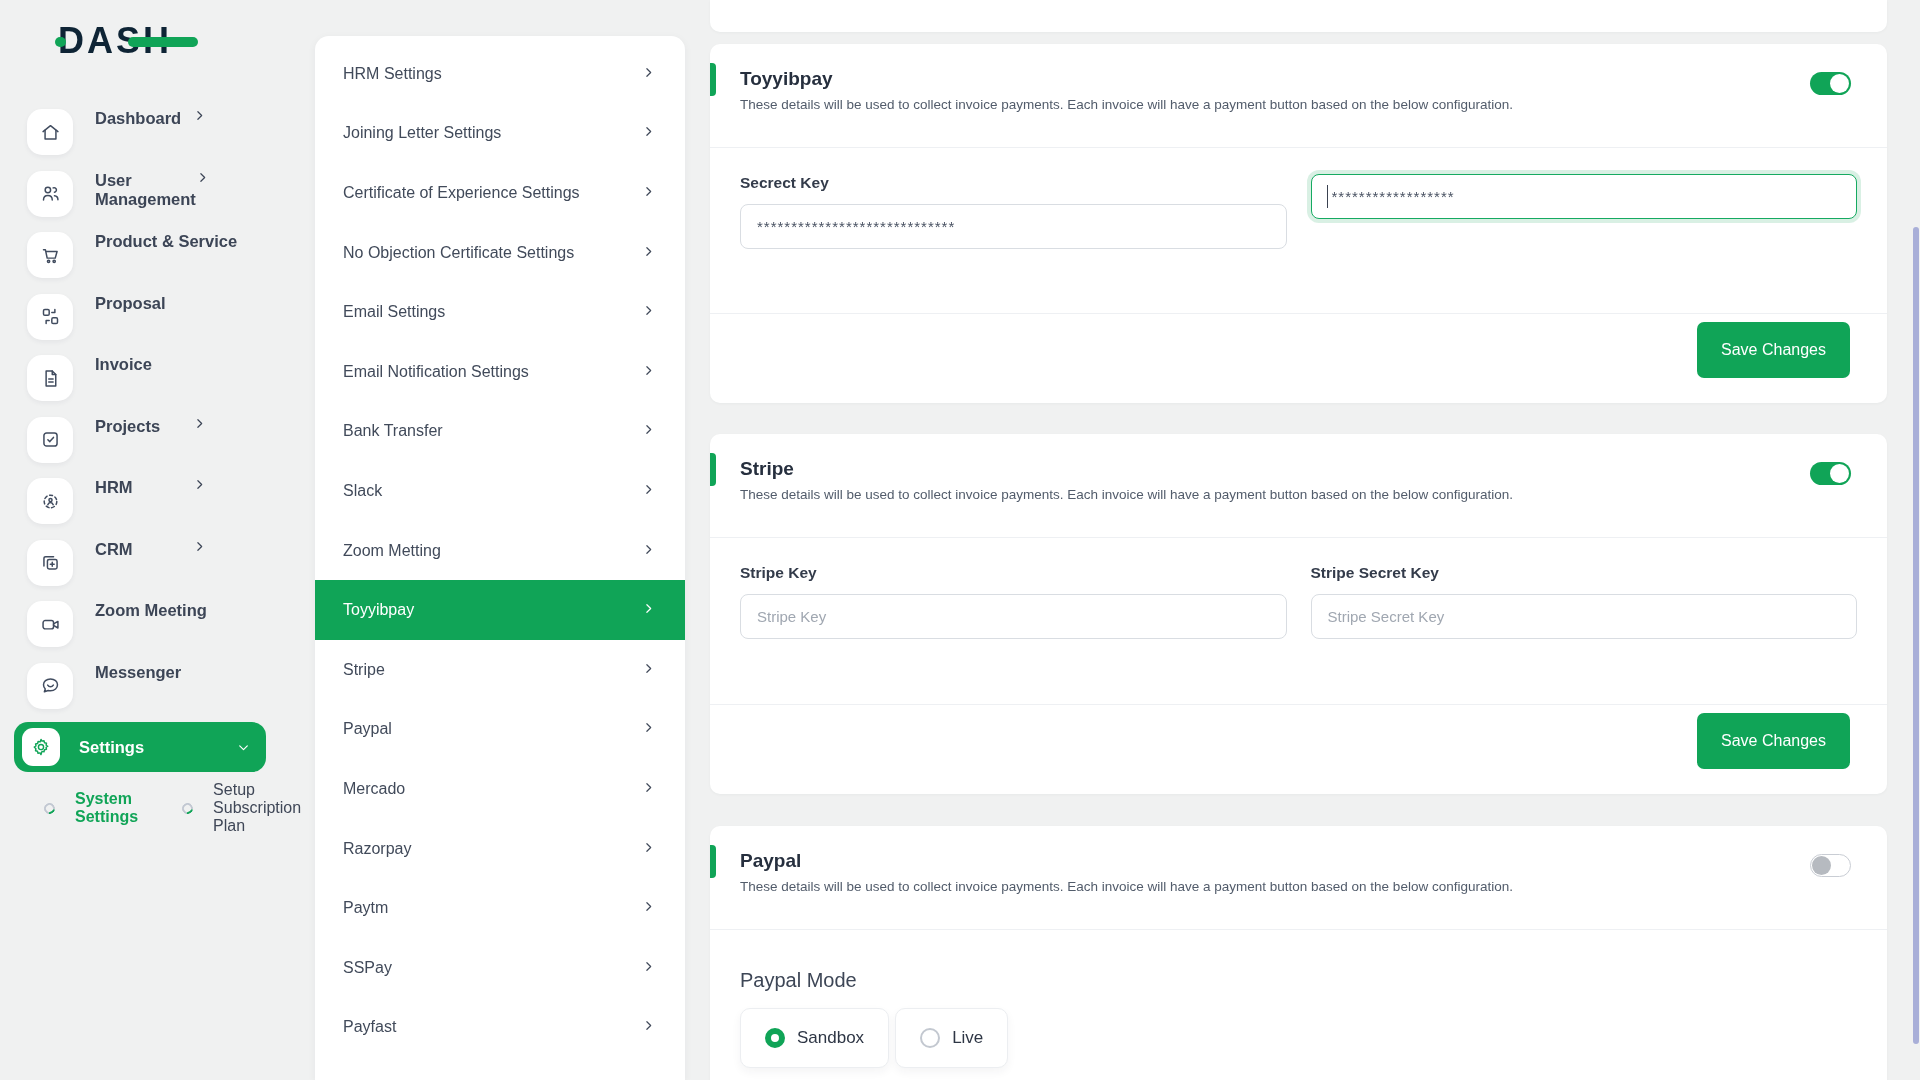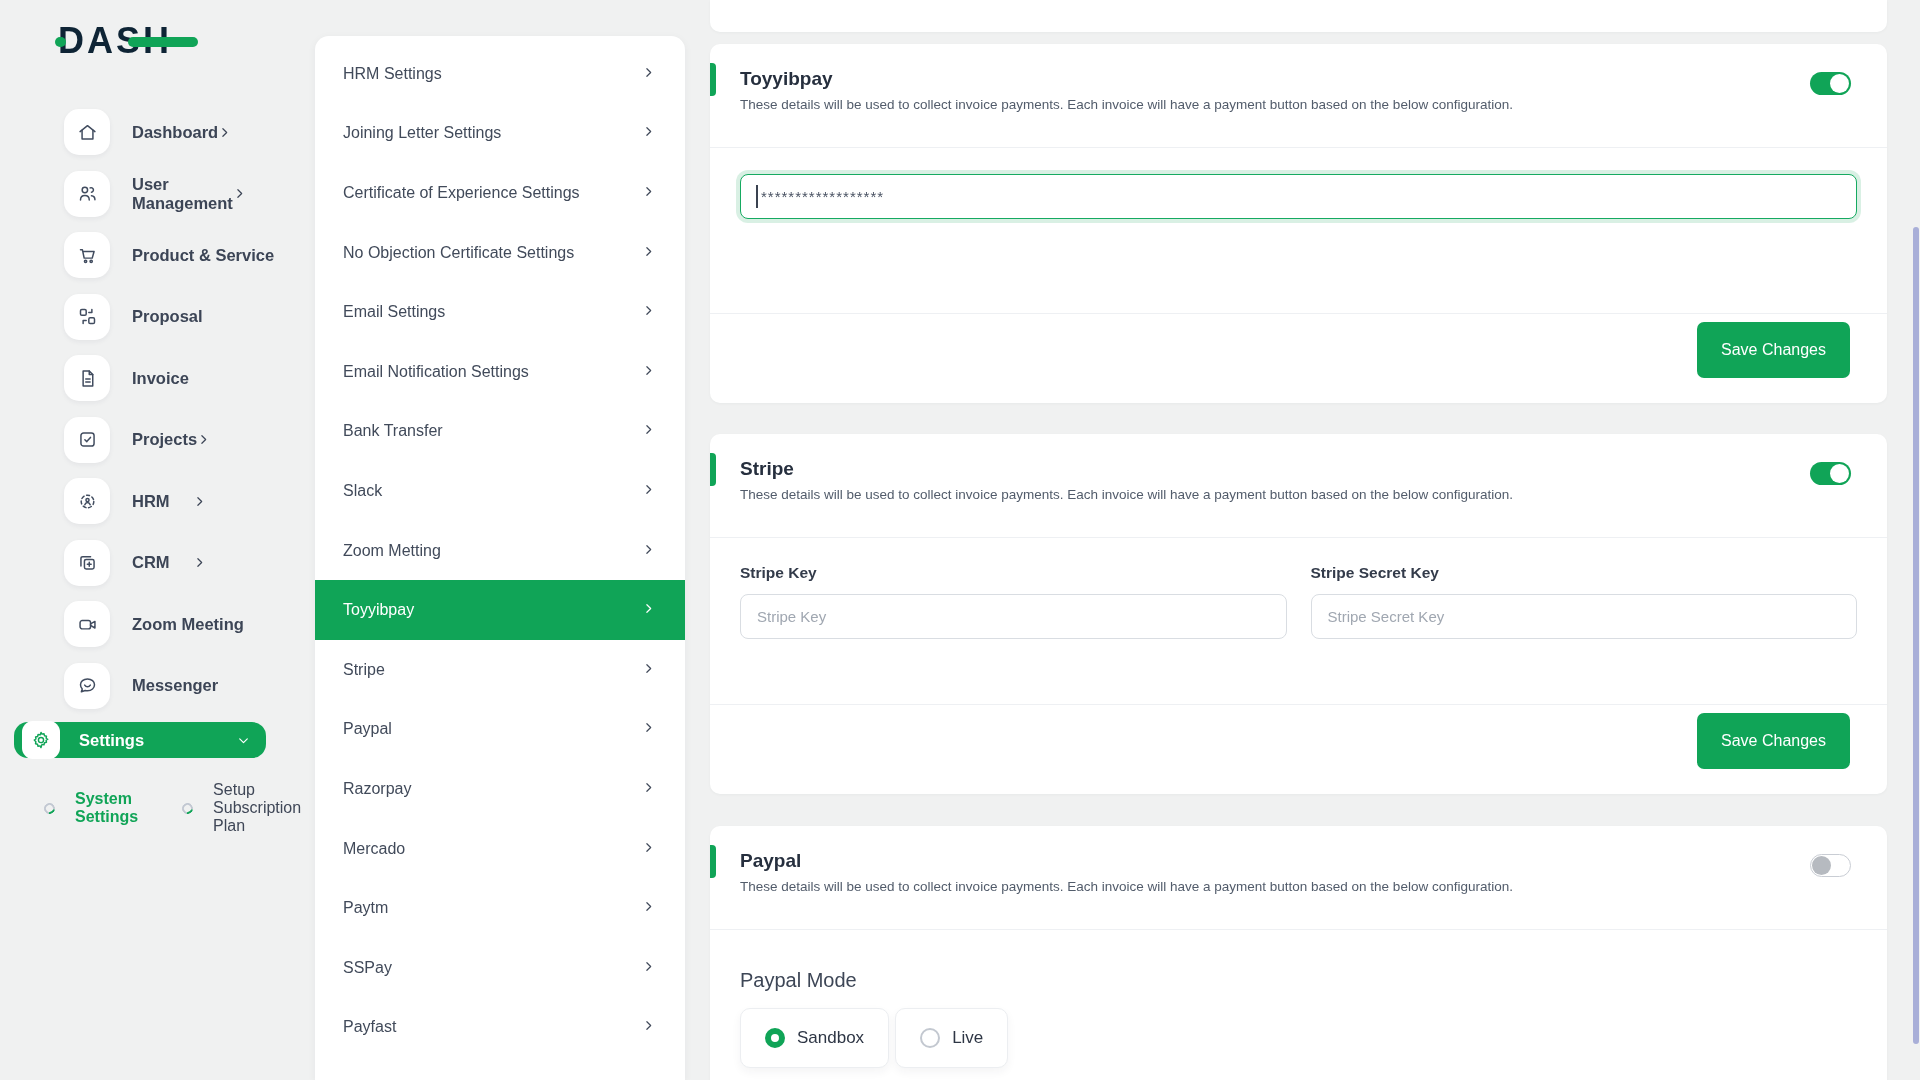--- a/index.html
+++ b/index.html
@@ -10,32 +10,32 @@
   
   .sidebar { position:absolute; left:0; top:0; width:292px; height:1080px; }
   .logo { position:absolute; left:58px; top:20px; font-size:36px; font-weight:800;
     letter-spacing:3px; color:#0e2435; }
   .logo .green-dot { position:absolute; left:-3px; top:17px; width:11px; height:10px;
     border-radius:5px; background:#10a457; }
   .logo .green-bar { position:absolute; right:-26px; top:17px; width:70px; height:10px;
     border-radius:5px; background:#10a457; }
   .nav { position:absolute; left:0; top:109px; width:100%; display:flex;
     flex-direction:column; gap:15.5px; }
-  .nav-row { display:flex; align-items:center; height:46px; padding-left:27px; cursor:pointer;margin-left:37px; }
+  .nav-row { display:flex; align-items:flex-start; height:46px; padding-left:27px; cursor:pointer; }
   .icon-box { width:46px; height:46px; border-radius:15px; background:#fff;
     box-shadow:0 2px 5px rgba(30,40,60,.06); display:flex; align-items:center;
     justify-content:center; flex:0 0 auto; }
   .icon-box svg { width:21px; height:21px; stroke:#414c5f; fill:none;
     stroke-width:1.7; stroke-linecap:round; stroke-linejoin:round; }
   .nav-row .lbl { margin-left:22px; font-size:16.5px; font-weight:600; color:#3c4556; }
   .nav-row .chev { margin-left:auto; margin-right:86px; display:flex; }
   .chev svg { width:13px; height:13px; stroke:#3c4556; fill:none; stroke-width:2.2;
     stroke-linecap:round; stroke-linejoin:round; }
 
-  .settings-pill { position:absolute; left:14px; top:722px; width:252px; height:36px;
+  .settings-pill { position:absolute; left:14px; top:722px; width:252px; height:50px;
     background:#10a457; border-radius:14px; display:flex; align-items:center;
     padding:0 16px 0 8px; cursor:pointer; }
   .settings-pill .icon-box { width:38px; height:38px; border-radius:11px; box-shadow:none; }
   .settings-pill .icon-box svg { stroke:#10a457; width:20px; height:20px; }
   .settings-pill .lbl { margin-left:19px; color:#fff; font-size:16.5px; font-weight:700; }
   .settings-pill .chev { margin-left:auto; display:flex; }
   .settings-pill .chev svg { stroke:#fff; }
 
   .subnav { position:absolute; left:0; top:782px; width:100%; display:flex;
     flex-direction:row; }
@@ -340,27 +340,27 @@
           <path d="M9 5 l7 7 -7 7"></path>
         </svg></span>
   </div>
   <div class="menu-row">
     <span class="lbl">Paypal</span>
     <span class="chev"><svg viewBox="0 0 24 24">
           <path d="M9 5 l7 7 -7 7"></path>
         </svg></span>
   </div>
   <div class="menu-row">
+    <span class="lbl">Mercado</span>
+    <span class="chev"><svg viewBox="0 0 24 24">
+          <path d="M9 5 l7 7 -7 7"></path>
+        </svg></span>
+  </div>
+  <div class="menu-row">
     <span class="lbl">Razorpay</span>
-    <span class="chev"><svg viewBox="0 0 24 24">
-          <path d="M9 5 l7 7 -7 7"></path>
-        </svg></span>
-  </div>
-  <div class="menu-row">
-    <span class="lbl">Mercado</span>
     <span class="chev"><svg viewBox="0 0 24 24">
           <path d="M9 5 l7 7 -7 7"></path>
         </svg></span>
   </div>
   <div class="menu-row">
     <span class="lbl">Paytm</span>
     <span class="chev"><svg viewBox="0 0 24 24">
           <path d="M9 5 l7 7 -7 7"></path>
         </svg></span>
   </div>
@@ -393,20 +393,26 @@
       <span class="accent"></span>
       <div class="card-title">Toyyibpay</div>
       <div class="card-desc">These details will be used to collect invoice payments. Each invoice will have a payment button based on the below configuration.</div>
       <div class="toggle on">
           <span class="knob"></span>
         </div>
     </div>
     <div class="card-body">
       <div class="field-row">
         <div class="field">
+          <div class="field-label">Secrect Key</div>
+          <div class="input-wrap">
+            <input type="text" value="*****************************" style="">
+          </div>
+        </div>
+        <div class="field">
           <div class="input-wrap focused">
             <input type="text" style="padding-left: 20px;" value="******************">
             <span class="caret"></span>
           </div>
         </div>
       </div>
     </div>
     <div class="card-footer">
       <button class="save-btn">Save Changes</button>
     </div>

